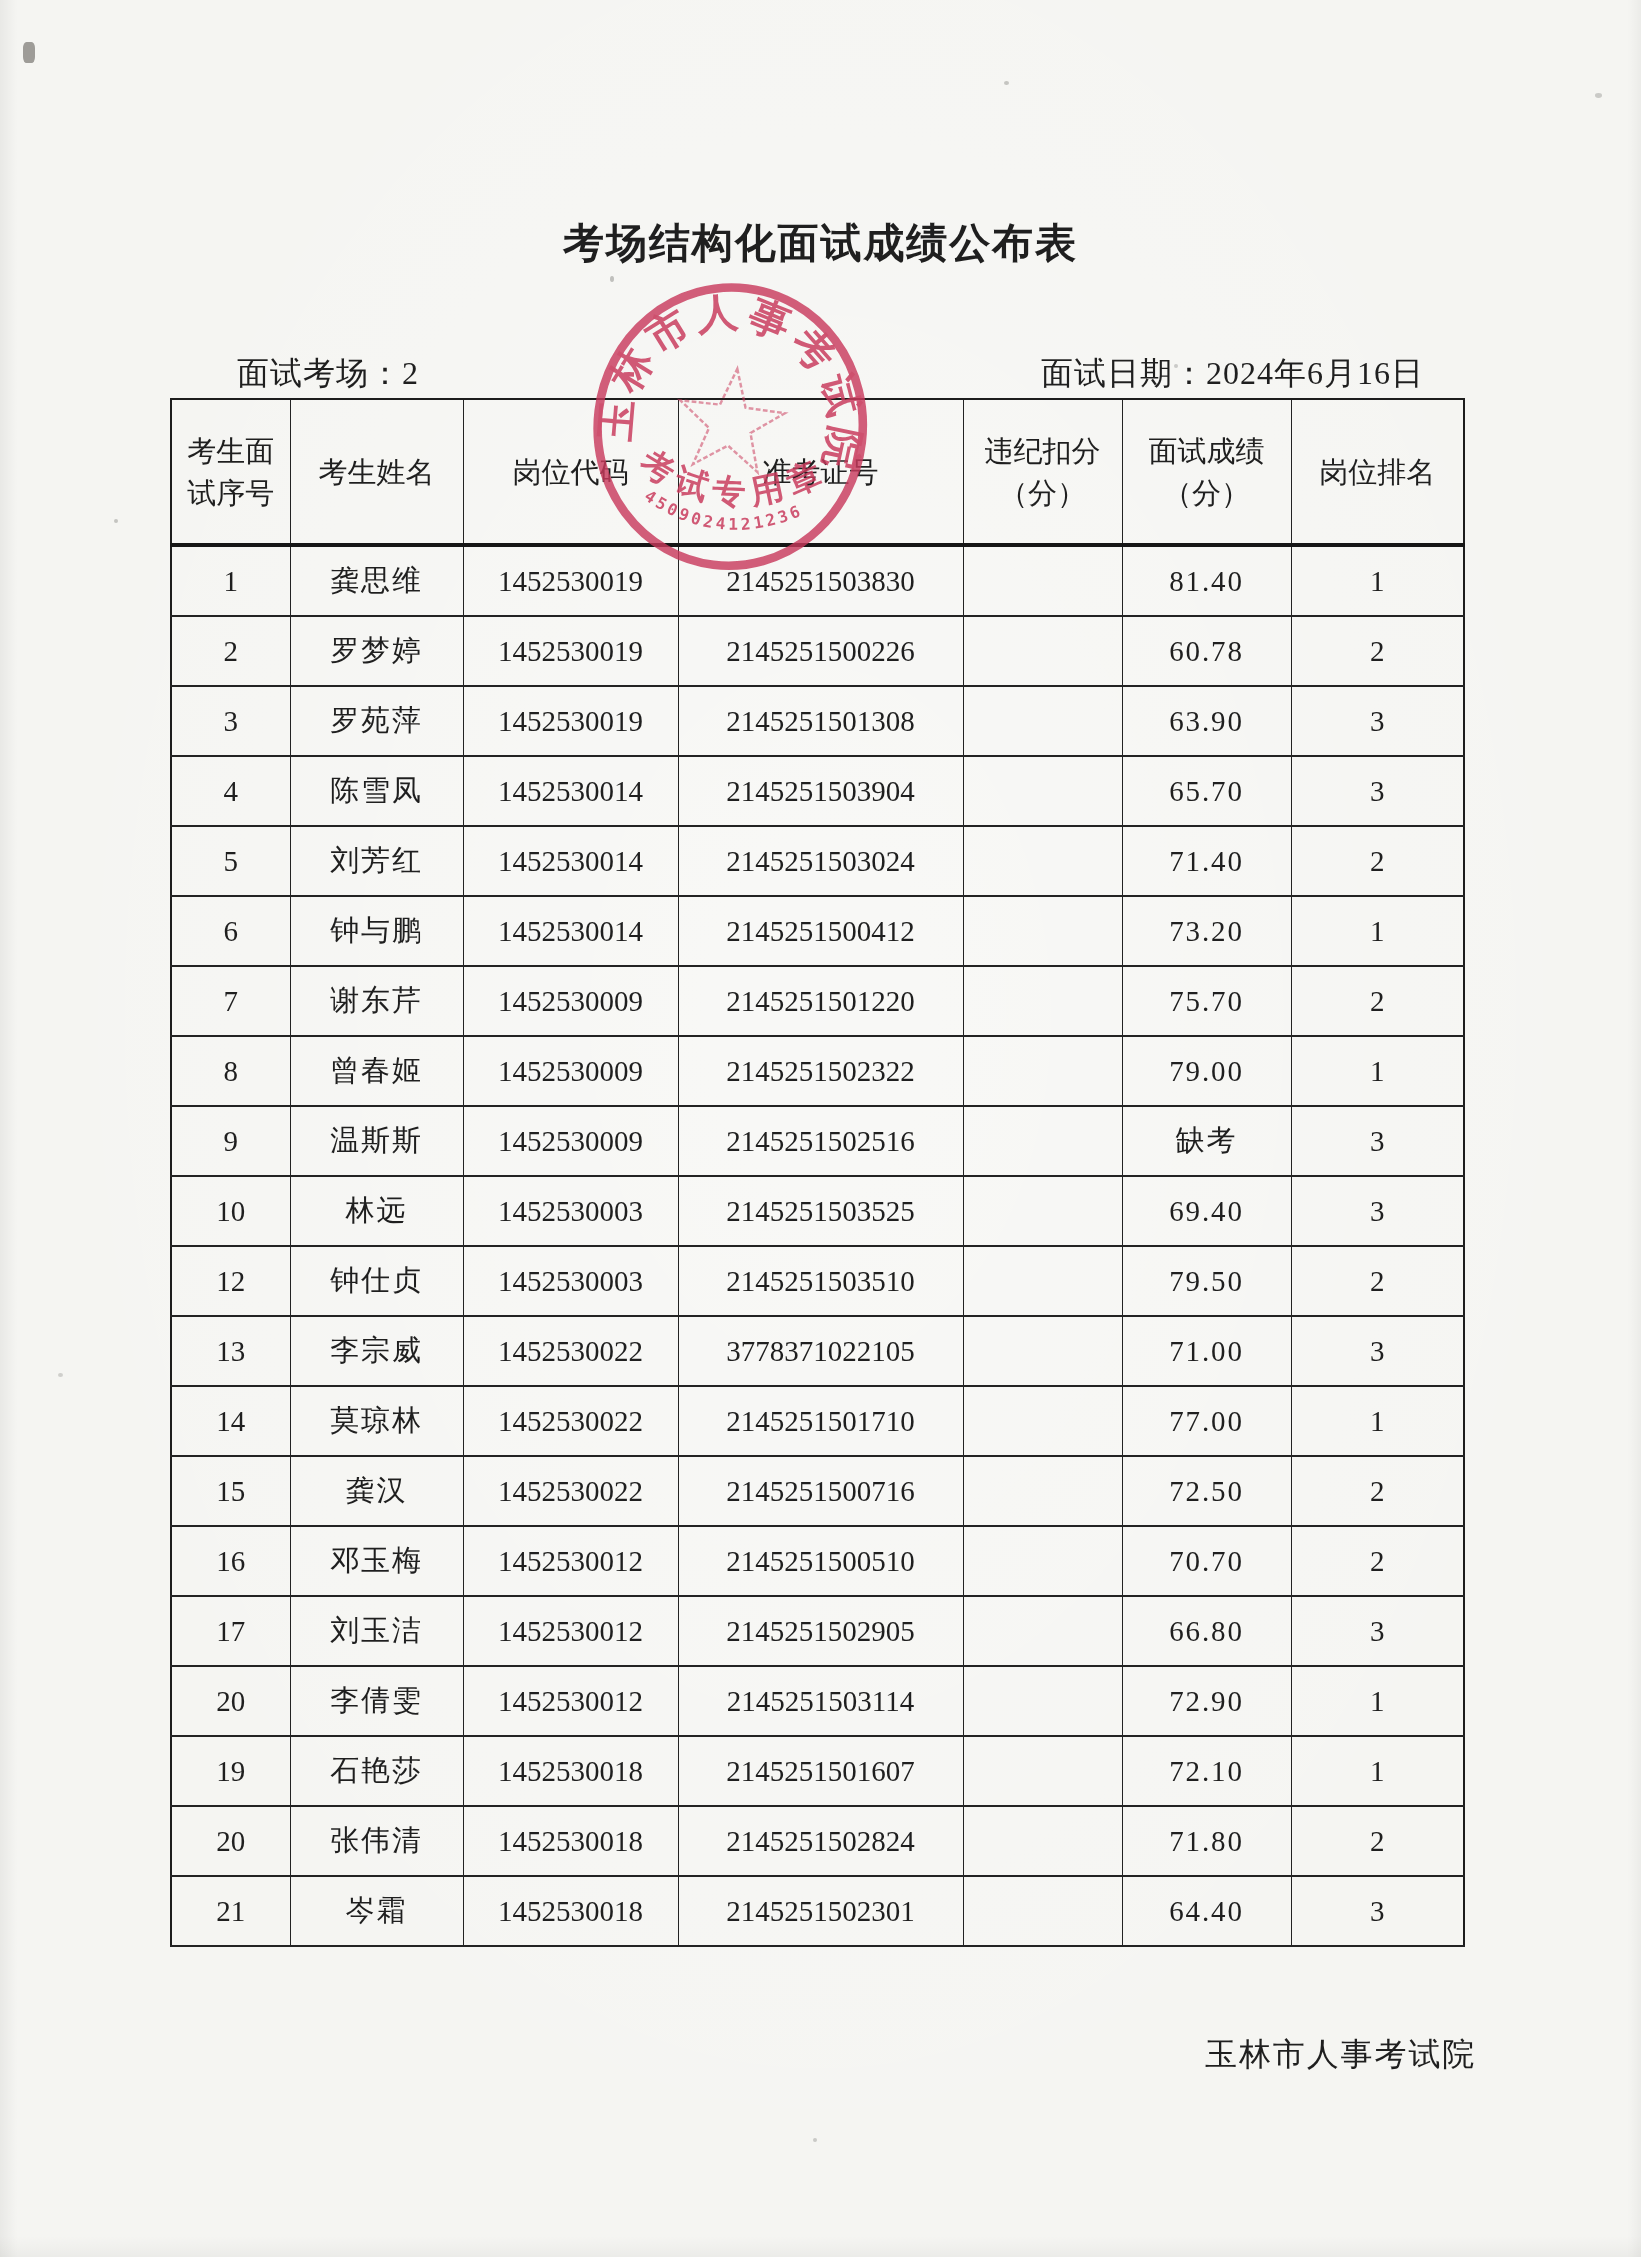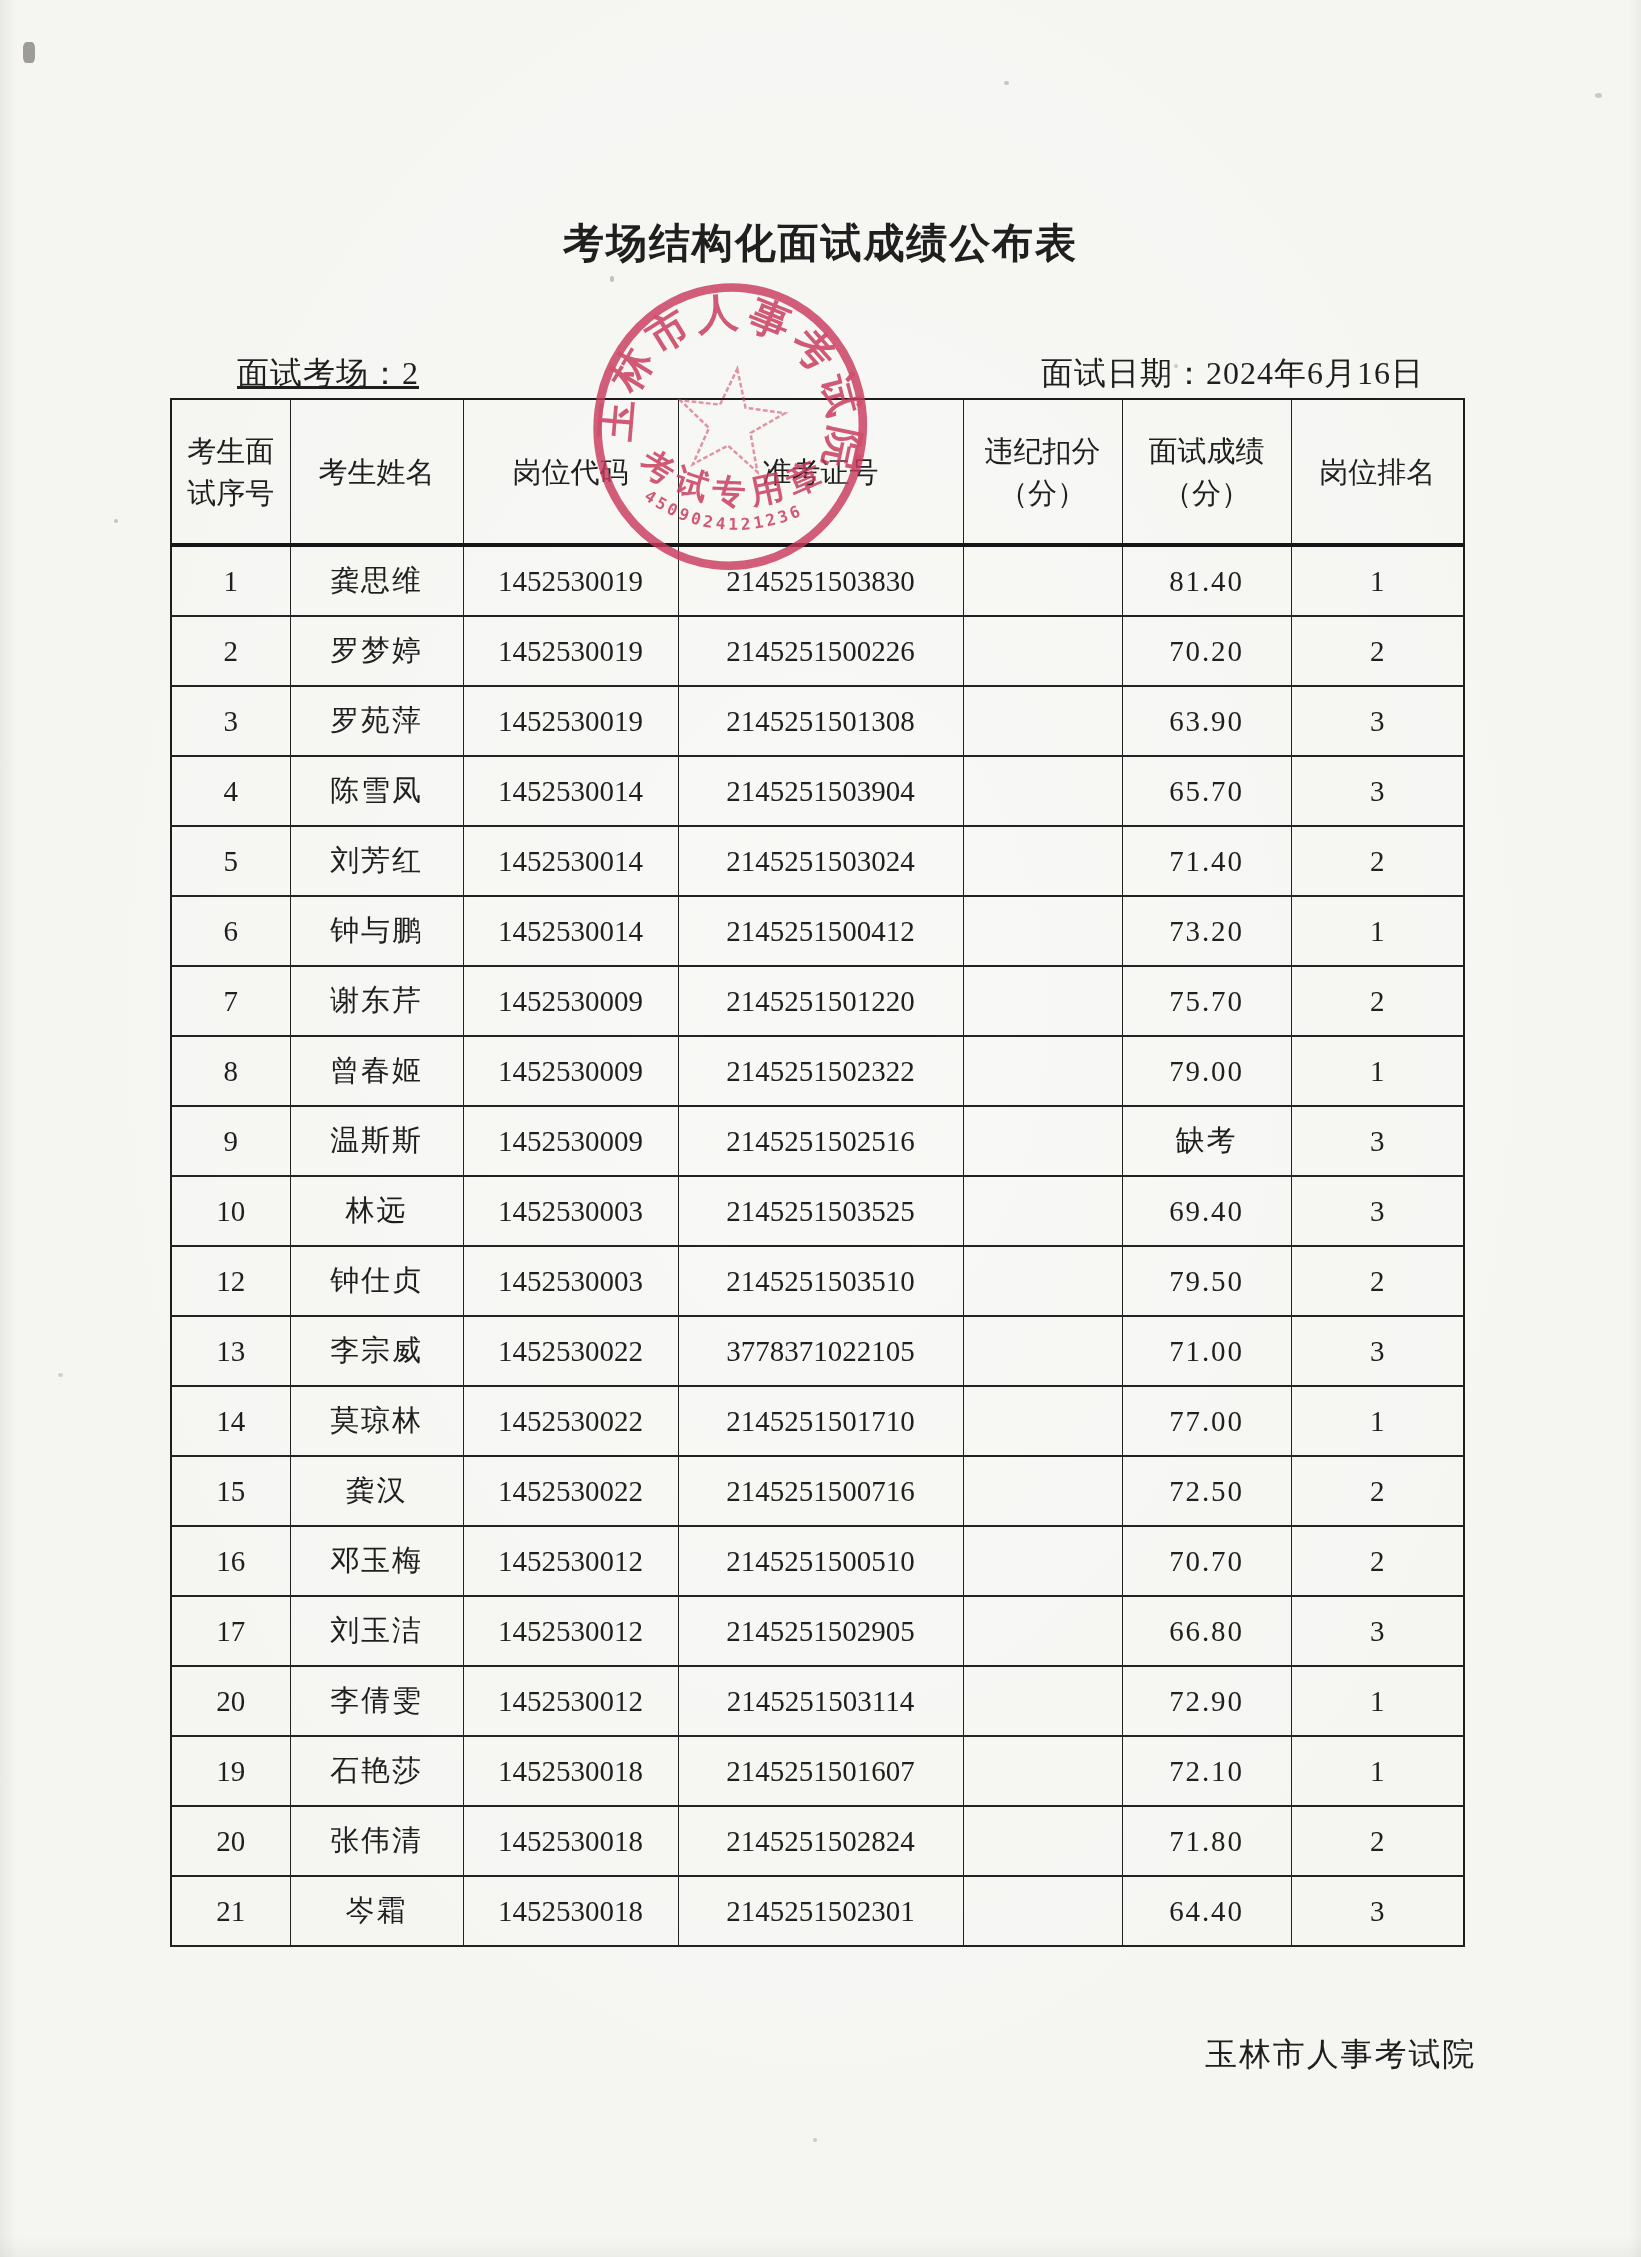--- a/index.html
+++ b/index.html
@@ -16,21 +16,21 @@
     font-family:"Liberation Serif","DejaVu Serif",serif;
     color:#1f1f1f;
     overflow:hidden;
   }
   .title{
     position:absolute;left:0;top:216px;width:100%;
     text-align:center;
     font-size:41px;font-weight:bold;letter-spacing:1.9px;
   }
   .meta{position:absolute;top:352px;font-size:32px;letter-spacing:1px;}
-  .meta.venue{left:237px;text-decoration:underline;}
+  .meta.venue{left:237px;}
   .meta.date{left:1041px;}
   table.results{
     position:absolute;left:170px;top:398px;
     width:1293px;
     border-collapse:collapse;
     table-layout:fixed;
     background:transparent;
   }
   table.results th, table.results td{
     border:1.9px solid #232323;
@@ -125,21 +125,21 @@
           <td class="c-deduct"></td>
           <td class="c-score">81.40</td>
           <td class="c-rank">1</td>
         </tr>
         <tr>
           <td class="c-seq">2</td>
           <td class="c-name">罗梦婷</td>
           <td class="c-code">1452530019</td>
           <td class="c-ticket">2145251500226</td>
           <td class="c-deduct"></td>
-          <td class="c-score">70.20</td>
+          <td class="c-score">60.78</td>
           <td class="c-rank">2</td>
         </tr>
         <tr>
           <td class="c-seq">3</td>
           <td class="c-name">罗苑萍</td>
           <td class="c-code">1452530019</td>
           <td class="c-ticket">2145251501308</td>
           <td class="c-deduct"></td>
           <td class="c-score">63.90</td>
           <td class="c-rank">3</td>

